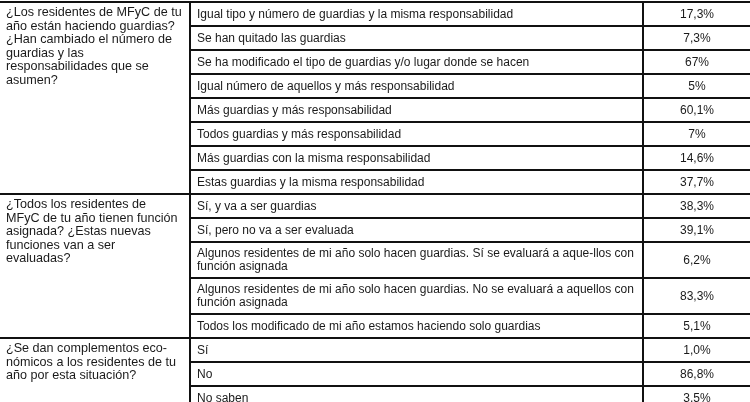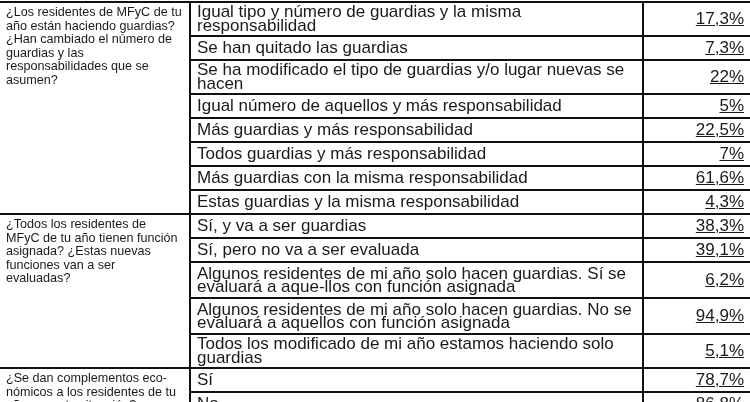--- a/index.html
+++ b/index.html
@@ -1,25 +1,25 @@
 <!DOCTYPE html>
 <html><head>
 <meta charset="utf-8">
 <style>
   html, body { margin: 0; padding: 0; background: #ffffff; }
   body { width: 750px; height: 402px; overflow: hidden; font-family: "Liberation Sans", sans-serif; color: #1a1a1a; }
   table { border-collapse: collapse; width: 750px; table-layout: fixed; margin-top: 1px; }
   col.q { width: 190px; }
   col.a { width: 453px; }
   col.p { width: 107px; }
-  td { border: 2px solid #111; font-size: 17px; line-height: 14px; padding: 0 6px; vertical-align: middle; }
+  td { border: 2px solid #111; font-size: 12px; line-height: 14px; padding: 0 6px; vertical-align: middle; }
   td.question { vertical-align: top; padding: 3px 6px 0 6px; line-height: 13.5px; font-size: 12.6px; border-left: none; }
   td.answer { height: 18px; padding-top: 2px; padding-bottom: 2px; }
   td.answer.tall { height: 30px; line-height: 13.5px; margin-top: 15px; }
-  td.pct { text-align: right; border-right: none; text-decoration: underline; }
+  td.pct { text-align: center; border-right: none; }
   tr.first td { border-top: 2px solid #111; border-radius: 17px; }
 </style>
 </head>
 <body>
 
 <table>
   <colgroup>
       <col class="q">
       <col class="a">
       <col class="p">
@@ -29,70 +29,70 @@
     <tr class="first">
       <td class="question" rowspan="8">¿Los residentes de MFyC de tu año están haciendo guardias? ¿Han cambiado el número de guardias y las responsabilidades que se asumen?</td>
       <td class="answer">Igual tipo y número de guardias y la misma responsabilidad</td>
       <td class="pct">17,3%</td>
     </tr>
     <tr>
       <td class="answer">Se han quitado las guardias</td>
       <td class="pct">7,3%</td>
     </tr>
     <tr>
-      <td class="answer">Se ha modificado el tipo de guardias y/o lugar nuevas se hacen</td>
-      <td class="pct">22%</td>
+      <td class="answer">Se ha modificado el tipo de guardias y/o lugar donde se hacen</td>
+      <td class="pct">67%</td>
     </tr>
     <tr>
       <td class="answer">Igual número de aquellos y más responsabilidad</td>
       <td class="pct">5%</td>
     </tr>
     <tr>
       <td class="answer">Más guardias y más responsabilidad</td>
-      <td class="pct">22,5%</td>
+      <td class="pct">60,1%</td>
     </tr>
     <tr>
       <td class="answer">Todos guardias y más responsabilidad</td>
       <td class="pct">7%</td>
     </tr>
     <tr>
       <td class="answer">Más guardias con la misma responsabilidad</td>
-      <td class="pct">61,6%</td>
+      <td class="pct">14,6%</td>
     </tr>
     <tr>
       <td class="answer">Estas guardias y la misma responsabilidad</td>
-      <td class="pct">4,3%</td>
+      <td class="pct">37,7%</td>
     </tr>
 
     <tr>
       <td class="question" rowspan="5">¿Todos los residentes de MFyC de tu año tienen función asignada? ¿Estas nuevas funciones van a ser evaluadas?</td>
       <td class="answer">Sí, y va a ser guardias</td>
       <td class="pct">38,3%</td>
     </tr>
     <tr>
       <td class="answer">Sí, pero no va a ser evaluada</td>
       <td class="pct">39,1%</td>
     </tr>
     <tr>
       <td class="answer tall">Algunos residentes de mi año solo hacen guardias. Sí se evaluará a aque-llos con función asignada</td>
       <td class="pct">6,2%</td>
     </tr>
     <tr>
       <td class="answer tall">Algunos residentes de mi año solo hacen guardias. No se evaluará a aquellos con función asignada</td>
-      <td class="pct">94,9%</td>
+      <td class="pct">83,3%</td>
     </tr>
     <tr>
       <td class="answer">Todos los modificado de mi año estamos haciendo solo guardias</td>
       <td class="pct">5,1%</td>
     </tr>
 
     <tr>
       <td class="question" rowspan="4">¿Se dan complementos eco-nómicos a los residentes de tu año por esta situación?</td>
       <td class="answer">Sí</td>
-      <td class="pct">78,7%</td>
+      <td class="pct">1,0%</td>
     </tr>
     <tr>
       <td class="answer">No</td>
       <td class="pct">86,8%</td>
     </tr>
     <tr>
       <td class="answer">No saben</td>
       <td class="pct">3,5%</td>
     </tr>
 

